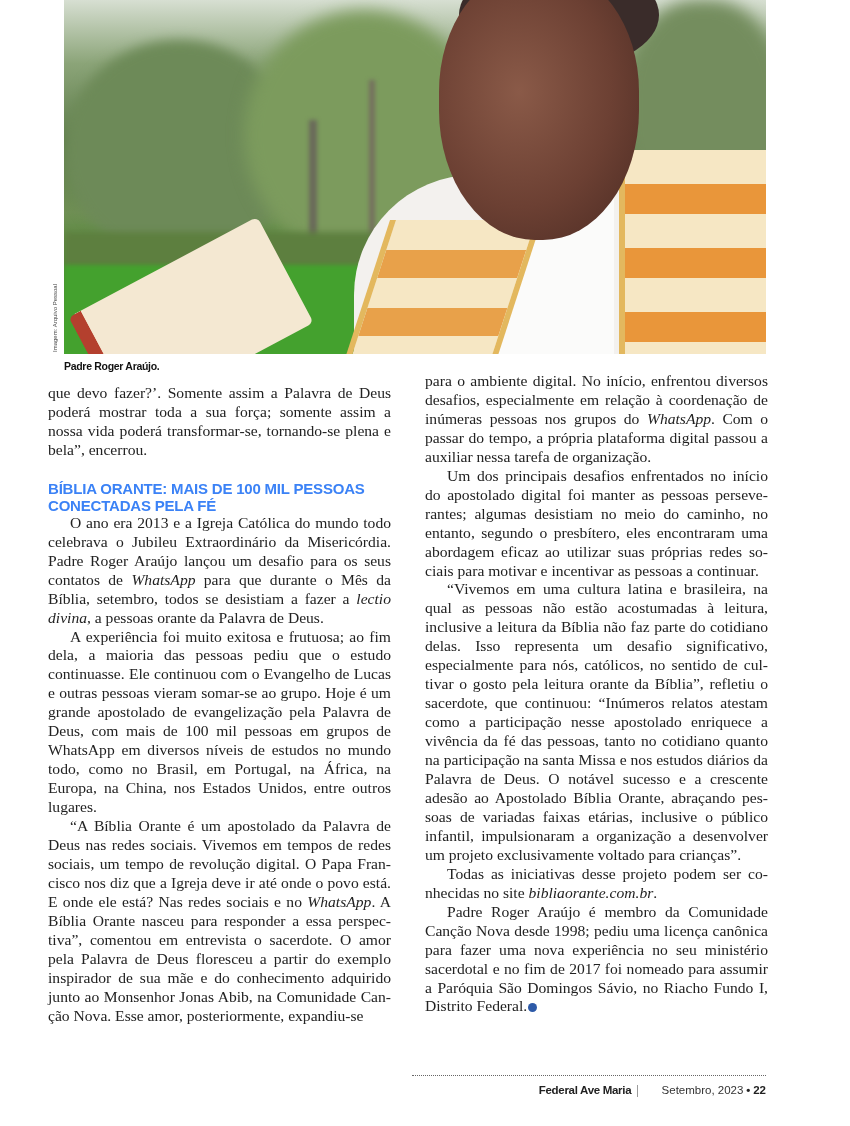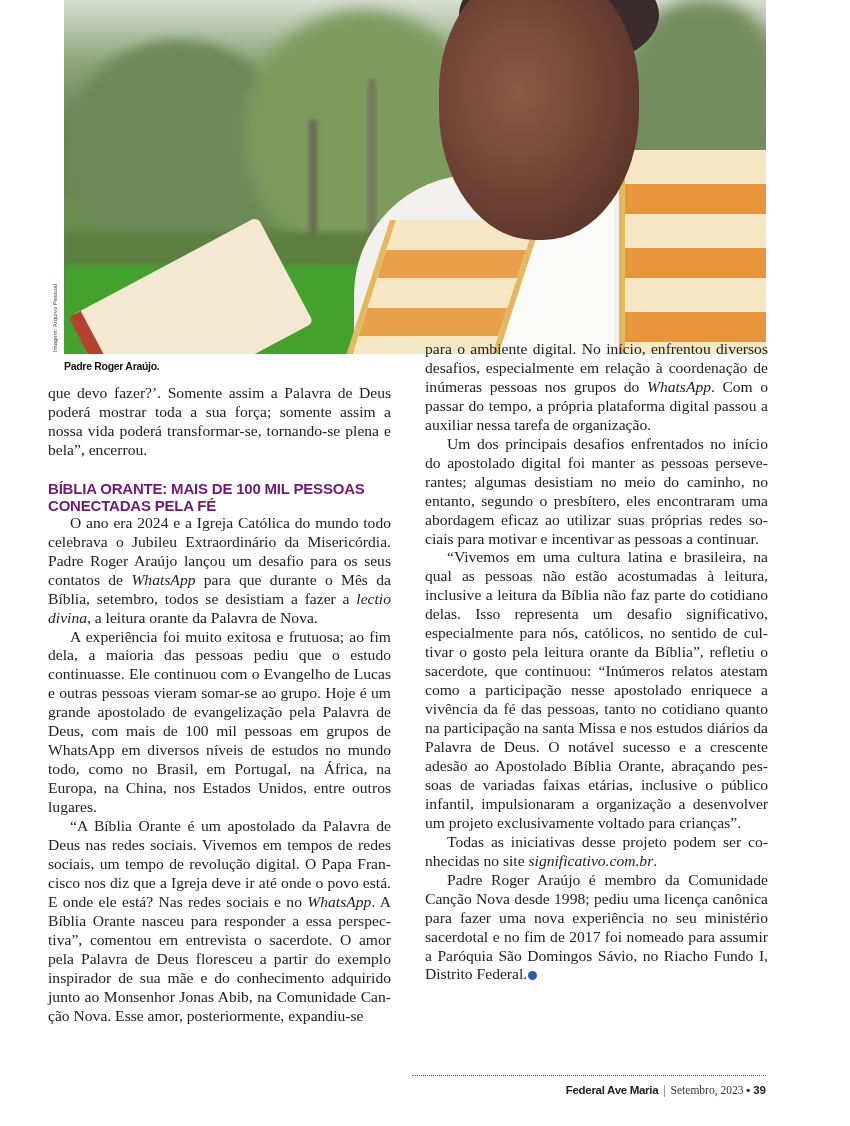--- a/index.html
+++ b/index.html
@@ -38,36 +38,36 @@
   }
 
   .col {
     position: absolute; width: 343px;
     font-family: "Liberation Serif", serif; font-size: 15.6px; line-height: 18.95px; color: #222;
     text-align: justify; hyphens: manual;
   }
   .col p { margin: 0; }
   .col p.ind { text-indent: 22px; font-family: Liberation Serif, serif; }
   .col-left { left: 48px; top: 384px; }
-  .col-right { left: 425px; top: 340px; }
+  .col-right { left: 425px; top: 372px; }
   .col i { font-style: italic; }
   .heading {
     font-family: "Liberation Sans", sans-serif; font-weight: bold; font-size: 15px; line-height: 17px;
-    color: #701a75; text-align: left; margin: 20px 0 0 0; letter-spacing: -0.2px;
+    color: #3b82f6; text-align: left; margin: 20px 0 0 0; letter-spacing: -0.2px;
   }
   .end-dot { display:inline-block; width:9px; height:9px; border-radius:50%; background:#2d5aa8; margin-left:1px; vertical-align: -1px; }
 
   .rule { position:absolute; left:412px; top:1075px; width:354px; border-top: 1px dotted #666; }
   .footer {
     position: absolute; right: 84px; top: 1084px;
     font-size: 11.5px; color: #222; white-space: nowrap;
   }
   .footer .mag { font-family: "Liberation Sans", sans-serif; font-weight: bold; letter-spacing: -0.3px; }
   .footer .sep { font-family: "Liberation Serif", serif; color:#555; margin: 0 5px; }
-  .footer .date { font-family: Liberation Serif, serif; color:#333; }
+  .footer .date { font-family: Liberation Sans, sans-serif; color:#333;margin-left:18px; }
   .footer .page { font-family: "Liberation Sans", sans-serif; font-weight: bold; }
 </style>
 </head>
 <body>
 
 <div class="photo">
   <div class="tree1"></div>
   <div class="tree2"></div>
   <div class="tree3"></div>
   <div class="trunk1"></div>
@@ -82,31 +82,31 @@
   <div class="head"></div>
   <div class="book"></div>
 </div>
 
 <div class="credit">Imagem: Arquivo Pessoal</div>
 <div class="caption">Padre Roger Araújo.</div>
 
 <div class="col col-left">
   <p>que devo fazer?’. Somente assim a Palavra de Deus poderá mostrar toda a sua força; somente assim a nossa vida poderá transformar-se, tornando-se plena e bela”, encerrou.</p>
   <h2 class="heading">BÍBLIA ORANTE: MAIS DE 100 MIL PESSOAS CO­NECTADAS PELA FÉ</h2>
-  <p class="ind"><span>O ano era 2024 e a Igreja Católica do mundo todo celebrava o Jubileu Extraordinário da Misericórdia. Padre Roger Araújo lançou um desafio para os seus contatos de </span><i>WhatsApp</i><span> para que durante o Mês da Bíblia, setembro, todos se desistiam a fazer a </span><i>lectio divina</i><span>, a leitura orante da Palavra de Nova.</span></p>
+  <p class="ind"><span>O ano era 2013 e a Igreja Católica do mundo todo celebrava o Jubileu Extraordinário da Misericórdia. Padre Roger Araújo lançou um desafio para os seus contatos de </span><i>WhatsApp</i><span> para que durante o Mês da Bíblia, setembro, todos se desistiam a fazer a </span><i>lectio divina</i><span>, a pessoas orante da Palavra de Deus.</span></p>
   <p class="ind">A experiência foi muito exitosa e frutuosa; ao fim dela, a maioria das pessoas pediu que o estu­do continuasse. Ele continuou com o Evangelho de Lucas e outras pessoas vieram somar-se ao grupo. Hoje é um grande apostolado de evangelização pela Palavra de Deus, com mais de 100 mil pessoas em grupos de WhatsApp em diversos níveis de estudos no mundo todo, como no Brasil, em Portugal, na África, na Europa, na China, nos Estados Unidos, entre outros lugares.</p>
   <p class="ind"><span>“A Bíblia Orante é um apostolado da Palavra de Deus nas redes sociais. Vivemos em tempos de redes sociais, um tempo de revolução digital. O Papa Fran­cisco nos diz que a Igreja deve ir até onde o povo está. E onde ele está? Nas redes sociais e no </span><i>WhatsApp</i><span>. A Bíblia Orante nasceu para responder a essa perspec­tiva”, comentou em entrevista o sacerdote. O amor pela Palavra de Deus floresceu a partir do exemplo inspirador de sua mãe e do conhecimento adquirido junto ao Monsenhor Jonas Abib, na Comunidade Can­ção Nova. Esse amor, posteriormente, expandiu-se</span></p>
 </div>
 
 <div class="col col-right">
   <p><span>para o ambiente digital. No início, enfrentou diversos desafios, especialmente em relação à coordenação de inúmeras pessoas nos grupos do </span><i>WhatsApp</i><span>. Com o passar do tempo, a própria plataforma digital passou a auxiliar nessa tarefa de organização.</span></p>
   <p class="ind">Um dos principais desafios enfrentados no início do apostolado digital foi manter as pessoas perseve­rantes; algumas desistiam no meio do caminho, no entanto, segundo o presbítero, eles encontraram uma abordagem eficaz ao utilizar suas próprias redes so­ciais para motivar e incentivar as pessoas a continuar.</p>
   <p class="ind">“Vivemos em uma cultura latina e brasileira, na qual as pessoas não estão acostumadas à leitura, inclusive a leitura da Bíblia não faz parte do cotidia­no delas. Isso representa um desafio significativo, especialmente para nós, católicos, no sentido de cul­tivar o gosto pela leitura orante da Bíblia”, refletiu o sacerdote, que continuou: “Inúmeros relatos atestam como a participação nesse apostolado enriquece a vivência da fé das pessoas, tanto no cotidiano quanto na participação na santa Missa e nos estudos diários da Palavra de Deus. O notável sucesso e a crescente adesão ao Apostolado Bíblia Orante, abraçando pes­soas de variadas faixas etárias, inclusive o público infantil, impulsionaram a organização a desenvolver um projeto exclusivamente voltado para crianças”.</p>
-  <p class="ind"><span>Todas as iniciativas desse projeto podem ser co­nhecidas no site </span><i>significativo.com.br</i><span>.</span></p>
+  <p class="ind"><span>Todas as iniciativas desse projeto podem ser co­nhecidas no site </span><i>bibliaorante.com.br</i><span>.</span></p>
   <p class="ind"><span>Padre Roger Araújo é membro da Comunidade Canção Nova desde 1998; pediu uma licença canônica para fazer uma nova experiência no seu ministério sacerdotal e no fim de 2017 foi nomeado para assumir a Paróquia São Domingos Sávio, no Riacho Fundo I, Distrito Federal.</span><span class="end-dot"></span></p>
 </div>
 
 <div class="rule"></div>
 <div class="footer">
   <span class="mag">Federal Ave Maria</span><span class="sep">|</span><span class="date">Setembro, 2023</span>
   <span class="page">•</span>
-  <span class="page">39</span>
+  <span class="page">22</span>
 </div>
 
 </body></html>

